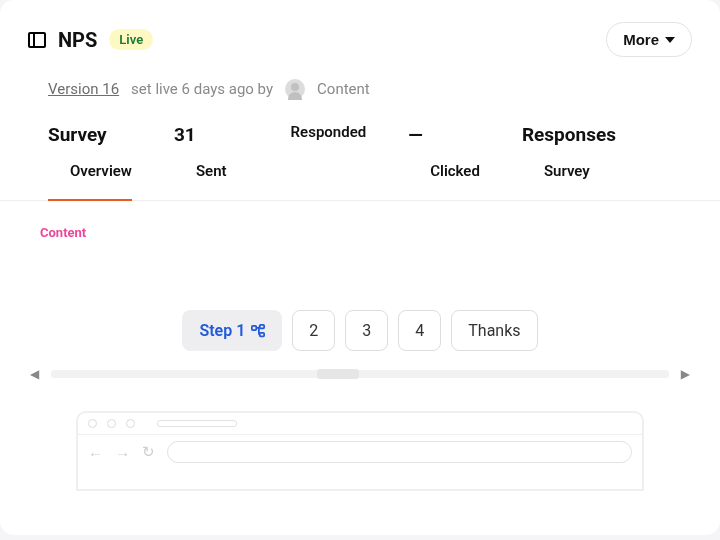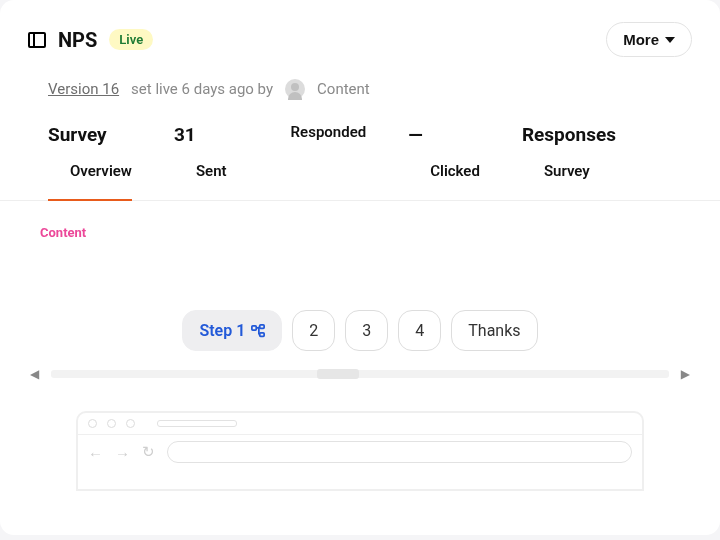--- a/index.html
+++ b/index.html
@@ -20,21 +20,21 @@
 .avatar::before { content: ""; position: absolute; top: 4px; left: 6px; width: 8px; height: 8px; background: #c0c0c0; border-radius: 50%; }
 .avatar::after { content: ""; position: absolute; bottom: -1px; left: 3px; width: 14px; height: 8px; background: #c0c0c0; border-radius: 7px 7px 0 0; }
 .stats { display: flex; padding: 4px 48px 0 48px; gap: 42px; border-bottom: 1px solid #eee; }
 .stat { display: flex; flex-direction: column; gap: 16px; padding-bottom: 20px; cursor: pointer; }
 .stat-top { font-size: 19px; font-weight: 700; color: #111; }
 .stat-bottom { font-size: 15px; font-weight: 600; color: #111; margin-left: 22px; }
 .stat.active { position: relative; }
 .stat.active::after { content: ""; position: absolute; left: 0; right: 0; bottom: -1px; height: 2px; background: #e85b1b; }
 .content-heading { padding: 24px 40px; font-size: 13px; font-weight: 700; color: #ec4899; }
 .steps { display: flex; justify-content: center; gap: 10px; padding: 46px 0 8px 0; }
-.step { border: 1px solid #ddd; border-radius: 14px; padding: 10px 16px; font-size: 16px; color: #333; background: #fff; cursor: pointer; display: inline-flex; align-items: center; gap: 6px; }
+.step { border: 1px solid #ddd; border-radius: 8px; padding: 10px 16px; font-size: 16px; color: #333; background: #fff; cursor: pointer; display: inline-flex; align-items: center; gap: 6px; }
 .step.active { background: #eeeef0; border-color: #eeeef0; color: #2259d8; font-weight: 600; }
 .branch { width: 14px; height: 14px; display: inline-block; }
 .step-nav { display: flex; align-items: center; justify-content: space-between; padding: 2px 24px 0 24px; }
 .arrow-btn { color: #888; cursor: pointer; font-size: 12px; padding: 6px; user-select: none; }
 .track-fill { flex: 1; height: 8px; background: #f2f2f2; border-radius: 3px; margin: 0 6px; position: relative; }
 .track-fill .thumb { position: absolute; left: 43%; top: -1px; width: 42px; height: 10px; background: #e6e6e6; border-radius: 3px; }
 .preview { margin: 24px 76px 0 76px; height: 80px; border: 2px solid #efefef; border-radius: 10px 10px 0 0; overflow: hidden; }
 .browser-chrome { display: flex; flex-direction: column; }
 .chrome-top { display: flex; align-items: center; padding: 6px 10px; gap: 10px; }
 .dot { width: 9px; height: 9px; border: 1.5px solid #dcdcdc; border-radius: 50%; }

